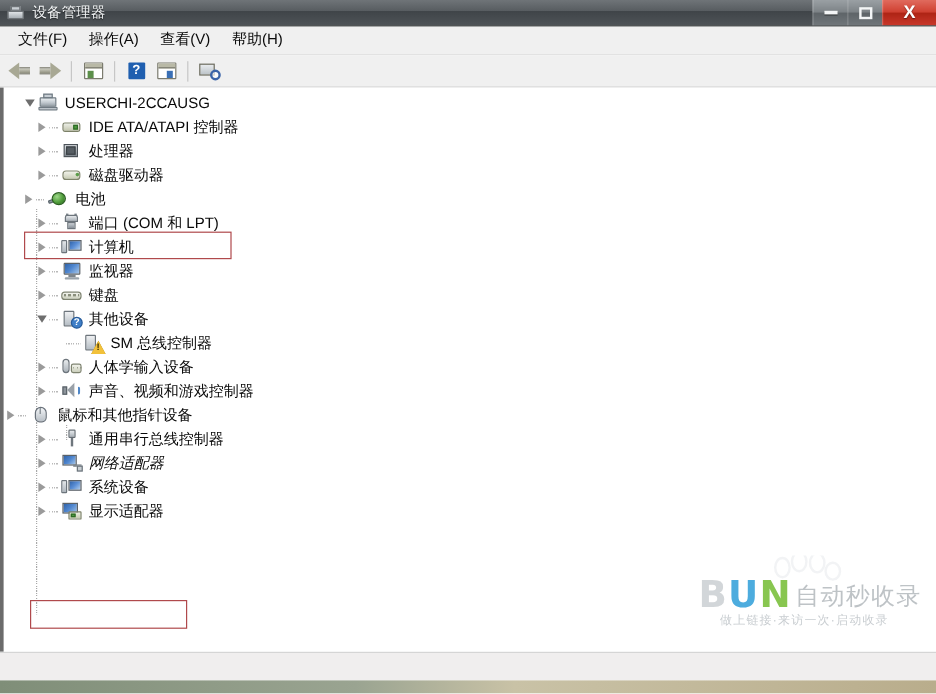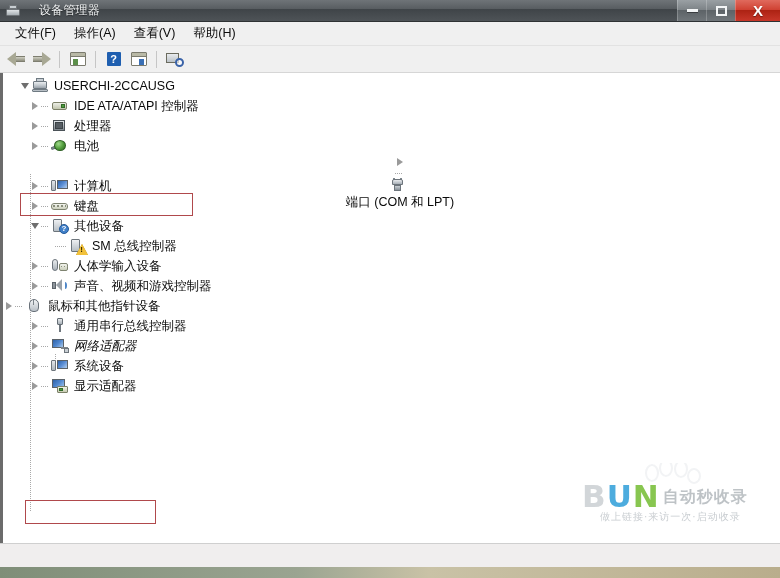--- a/index.html
+++ b/index.html
@@ -18,21 +18,20 @@
     display: flex; flex-direction: column;
   }
 
   
   .titlebar {
     position: relative;
     height: 22px; flex: 0 0 22px;
     background: linear-gradient(to bottom, #6f7478 0%, #585d61 42%, #3f4448 43%, #4e5357 100%);
     display: flex; align-items: center;
     border-bottom: 1px solid #2e3234;
-    gap: 12px;
   }
   .titlebar-icon {
     width: 16px; height: 14px;
     margin-left: 5px; margin-right: 6px;
     position: relative;
     flex: 0 0 16px;
   }
   .tb-ico-body {
     position: absolute; left: 1px; top: 5px;
     width: 14px; height: 7px;
@@ -438,21 +437,21 @@
   }
   .wm-u {
     font-size: 31px; font-weight: bold; color: #3ea6dc; line-height: 1;
     font-family: "DejaVu Sans", sans-serif;
   }
   .wm-n {
     font-size: 31px; font-weight: bold; color: #7ec242; line-height: 1;
     font-family: "DejaVu Sans", sans-serif;
   }
   .wm-cn {
-    font-size: 16px; font-weight: bold; color: #b9bec2; line-height: 1;
+    font-size: 20px; font-weight: normal; color: #b9bec2; line-height: 1;
     margin-left: 3px; letter-spacing: 1px;
   }
   .wm-paw {
     position: absolute; left: 58px; top: 0px;
     width: 62px; height: 26px; opacity: .45;
   }
   .wm-tag {
     position: absolute; left: 18px; top: 47px;
     font-size: 10px; color: #c4c9cd; letter-spacing: 1px; white-space: nowrap;
   }
@@ -578,36 +577,49 @@
         <div class="dots">
             <i></i>
           </div>
         <div class="icon i-cpu">
             <div class="sq"></div>
             <div class="inner"></div>
           </div>
         <div class="label">处理器</div>
       </div>
 
-
-      <div class="row" style="padding-left:26px;text-align:center;">
+      <div class="row" style="padding-left:26px;">
+        <div class="exp">
+            <div class="tri-c"></div>
+          </div>
+        <div class="dots">
+            <i></i>
+          </div>
+        <div class="icon i-disk">
+            <div class="box"></div>
+            <div class="led"></div>
+          </div>
+        <div class="label">磁盘驱动器</div>
+      </div>
+
+      <div class="row" style="padding-left:15px;text-align:center;">
         <div class="exp">
             <div class="tri-c"></div>
           </div>
         <div class="dots">
             <i></i>
           </div>
         <div class="icon i-batt">
             <div class="p"></div>
             <div class="c"></div>
           </div>
         <div class="label">电池</div>
       </div>
 
-      <div class="row" style="padding-left:17px;flex-direction:column;">
+      <div class="row" style="padding-left:26px;">
         <div class="exp">
             <div class="tri-c"></div>
           </div>
         <div class="dots">
             <i></i>
           </div>
         <div class="icon i-port">
             <div class="p1"></div>
             <div class="p2"></div>
             <div class="head"></div>
@@ -623,20 +635,34 @@
         <div class="dots">
             <i></i>
           </div>
         <div class="icon i-sys">
             <div class="tower"></div>
             <div class="screen"></div>
           </div>
         <div class="label">计算机</div>
       </div>
 
+      <div class="row" style="padding-left:26px;">
+        <div class="exp">
+            <div class="tri-c"></div>
+          </div>
+        <div class="dots">
+            <i></i>
+          </div>
+        <div class="icon i-mon">
+            <div class="screen"></div>
+            <div class="stand"></div>
+            <div class="foot2"></div>
+          </div>
+        <div class="label">监视器</div>
+      </div>
 
       <div class="row" style="padding-left:26px;">
         <div class="exp">
             <div class="tri-c"></div>
           </div>
         <div class="dots">
             <i></i>
           </div>
         <div class="icon i-kb">
             <div class="body"></div>

